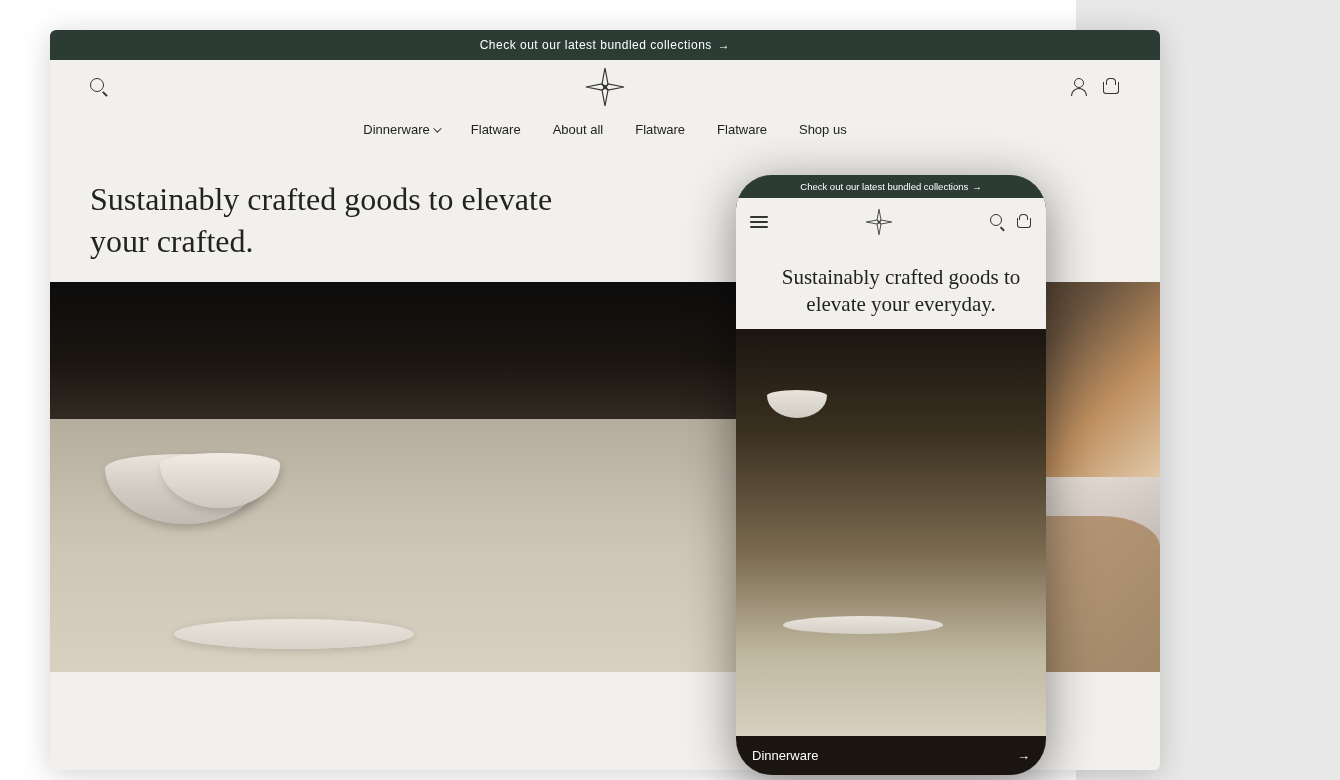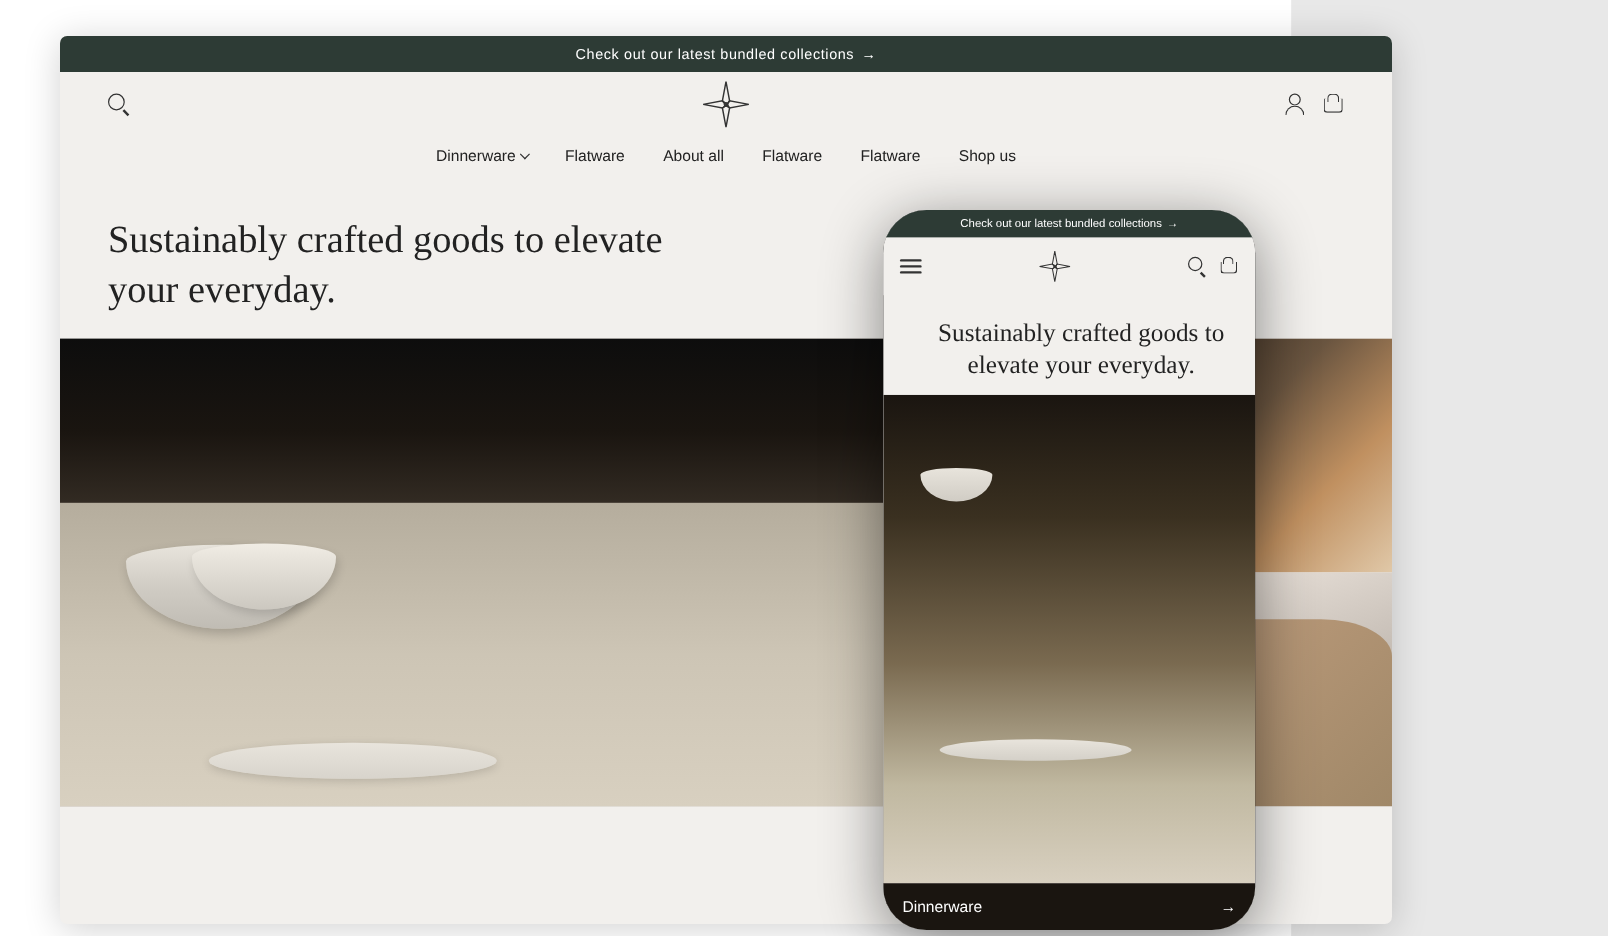--- a/index.html
+++ b/index.html
@@ -548,21 +548,21 @@
       <div class="nav-item">
         <span>Flatware</span>
       </div>
       <div class="nav-item">
         <span>Shop us</span>
       </div>
     </div>
 
     <div class="hero-text">
       <span>Sustainably crafted goods to elevate</span><br>
-      <span>your everyday.</span>
+      <span>your crafted.</span>
     </div>
 
     <div class="hero-images">
       <div class="hero-img-main">
         <div class="img-main-content">
           <div class="table-cloth"></div>
           <div class="bowl-large"></div>
           <div class="bowl-small"></div>
           <div class="plate-main"></div>
         </div>

